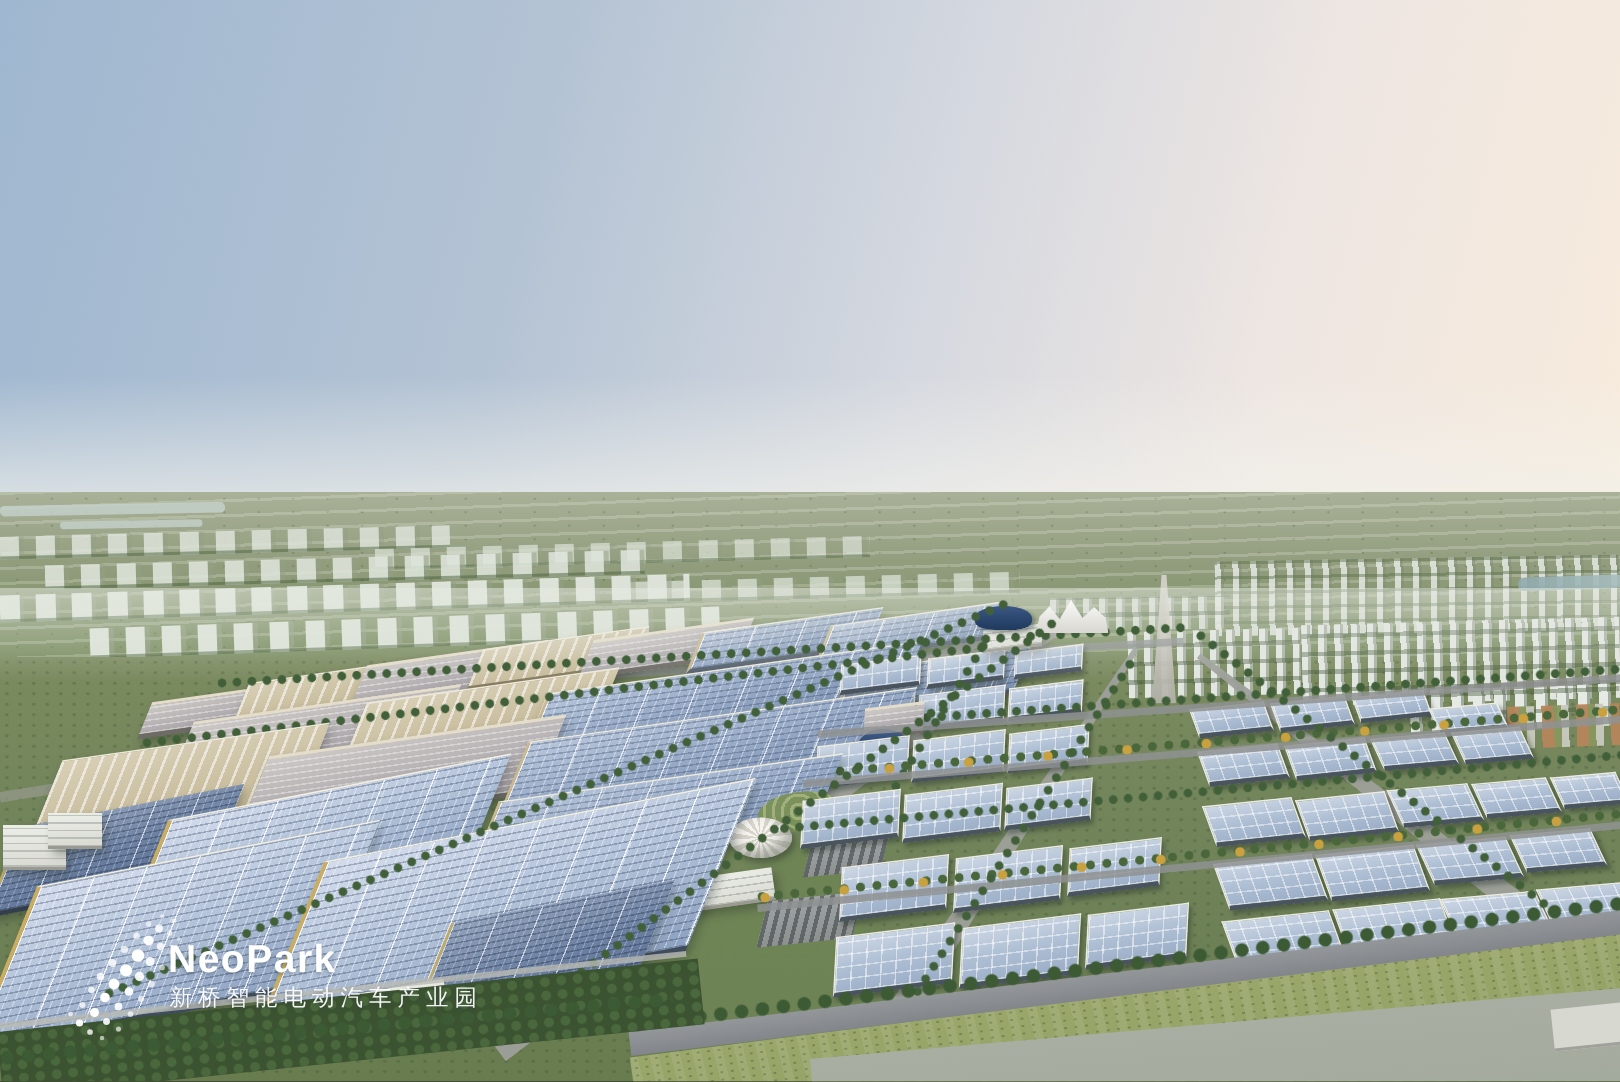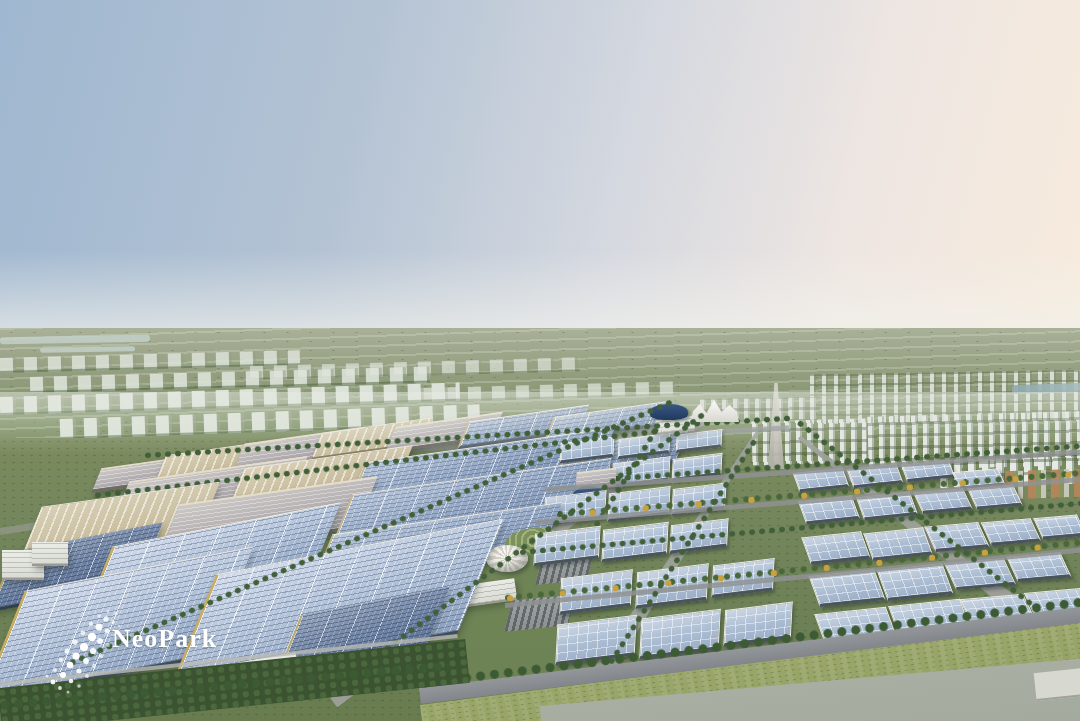--- a/index.html
+++ b/index.html
@@ -282,21 +282,21 @@
 
   <div class="abs grass ol" style="left:420px;top:705px;width:700px;height:240px;transform:rotate(-7.3deg);transform-origin:left top;"></div>
   <div class="abs flat ol" style="left:540px;top:706px;width:560px;height:100px;transform:rotate(-5deg);transform-origin:left top;"></div>
   <div class="abs pad" style="left:1035px;top:670px;width:60px;height:26px;transform:rotate(-6deg);"></div>
   <div class="abs blvd ol" style="left:420px;top:688px;width:680px;height:16px;transform:rotate(-7deg);"></div>
   <div class="abs tl-lg ol" style="left:420px;top:678px;width:680px;transform:rotate(-7deg);"></div>
   <div class="abs walk ol" style="left:0;top:682px;width:460px;height:4px;transform:rotate(-6deg);"></div>
   <div class="abs hedge ol" style="left:0;top:688px;width:470px;height:44px;transform:rotate(-6deg);"></div>
   <div class="abs tl-lg ol" style="left:0;top:700px;width:450px;transform:rotate(-5deg);"></div>
 
-  <div class="abs" style="left:30px;top:600px;width:340px;height:110px;font-family:Liberation Serif, serif;">
+  <div class="abs" style="left:30px;top:600px;width:340px;height:110px;">
     <svg class="abs" style="left:3px;top:4px;" width="90" height="95" viewBox="0 0 90 95">
       <g fill="#ffffff">
         <circle cx="14" cy="72" r="1.6" opacity=".7"></circle>
           <circle cx="20" cy="78" r="2.4" opacity=".95"></circle>
         <circle cx="27" cy="84" r="1.9" opacity=".8"></circle>
           <circle cx="35" cy="88" r="1.5" opacity=".6"></circle>
         <circle cx="22" cy="66" r="2" opacity=".75"></circle>
           <circle cx="30" cy="71" r="3" opacity="1"></circle>
         <circle cx="38" cy="77" r="2.3" opacity=".9"></circle>
           <circle cx="46" cy="82" r="1.7" opacity=".65"></circle>
@@ -322,15 +322,16 @@
           <circle cx="81" cy="31" r="1.6" opacity=".55"></circle>
         <circle cx="66" cy="12" r="1.8" opacity=".6"></circle>
           <circle cx="73" cy="15" r="2.6" opacity=".85"></circle>
         <circle cx="80" cy="18" r="1.9" opacity=".65"></circle>
           <circle cx="86" cy="22" r="1.3" opacity=".5"></circle>
         <circle cx="75" cy="7" r="1.5" opacity=".55"></circle>
           <circle cx="83" cy="10" r="1.7" opacity=".6"></circle>
       </g>
     </svg>
     <div class="abs brand" style="left:82px;top:24px;">NeoPark</div>
+    <div class="abs brand-sub" style="left:83px;top:56px;">新桥智能电动汽车产业园</div>
   </div>
 
 </div>
 
 </body></html>

